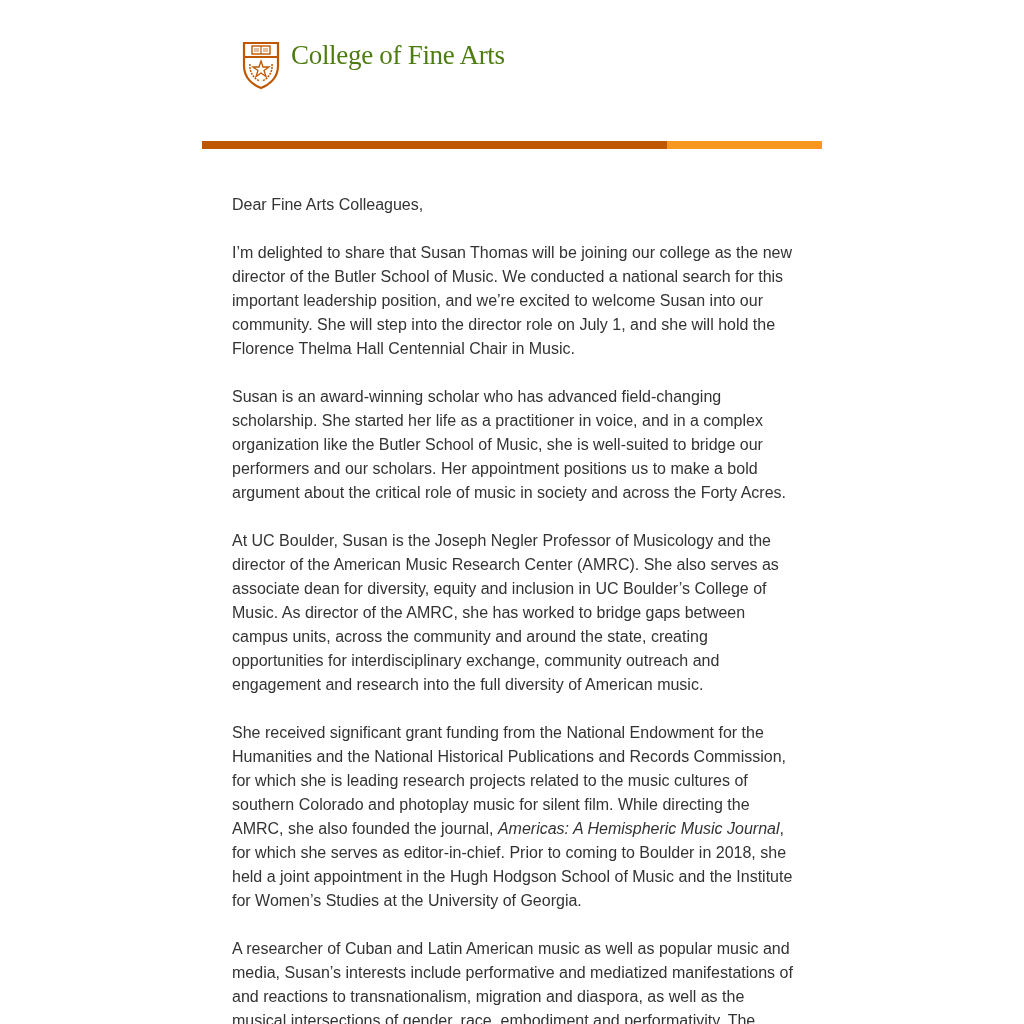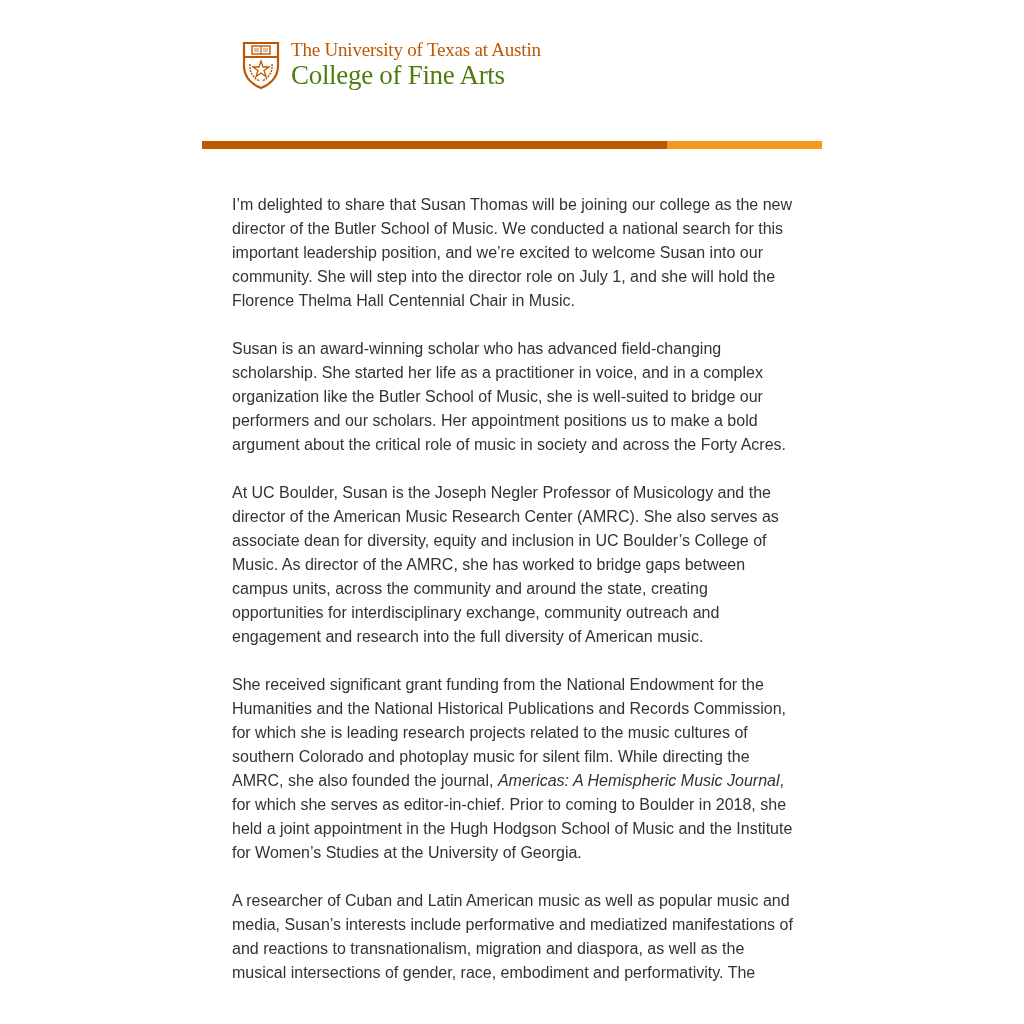--- a/index.html
+++ b/index.html
@@ -31,29 +31,29 @@
         <line x1="20" y1="6" x2="20" y2="14" stroke="#bf5700" stroke-width="1.2"></line>
         <line x1="13" y1="9" x2="18" y2="9" stroke="#bf5700" stroke-width="0.8"></line>
         <line x1="13" y1="11" x2="18" y2="11" stroke="#bf5700" stroke-width="0.8"></line>
         <line x1="22" y1="9" x2="27" y2="9" stroke="#bf5700" stroke-width="0.8"></line>
         <line x1="22" y1="11" x2="27" y2="11" stroke="#bf5700" stroke-width="0.8"></line>
         <polygon points="20,21 22,27 28,27 23,30.5 25,36.5 20,33 15,36.5 17,30.5 12,27 18,27" fill="none" stroke="#bf5700" stroke-width="1.3"></polygon>
         <path d="M9 24 C8 32 13 39 19 41" fill="none" stroke="#bf5700" stroke-width="1.5" stroke-dasharray="2 1"></path>
         <path d="M31 24 C32 32 27 39 21 41" fill="none" stroke="#bf5700" stroke-width="1.5" stroke-dasharray="2 1"></path>
       </svg>
       <div class="logo-text">
-        <span class="uni">The University of Texas at Austin</span>
         <span class="college">College of Fine Arts</span>
       </div>
     </div>
   </div>
   <div class="bar">
     <div class="dark"></div>
     <div class="light"></div>
   </div>
   <div class="body">
+    <p>Dear Fine Arts Colleagues,</p>
     <p>I’m delighted to share that Susan Thomas will be joining our college as the new director of the Butler School of Music. We conducted a national search for this important leadership position, and we’re excited to welcome Susan into our community. She will step into the director role on July 1, and she will hold the Florence Thelma Hall Centennial Chair in Music.</p>
     <p>Susan is an award-winning scholar who has advanced field-changing scholarship. She started her life as a practitioner in voice, and in a complex organization like the Butler School of Music, she is well-suited to bridge our performers and our scholars. Her appointment positions us to make a bold argument about the critical role of music in society and across the Forty Acres.</p>
     <p>At UC Boulder, Susan is the Joseph Negler Professor of Musicology and the director of the American Music Research Center (AMRC). She also serves as associate dean for diversity, equity and inclusion in UC Boulder’s College of Music. As director of the AMRC, she has worked to bridge gaps between campus units, across the community and around the state, creating opportunities for interdisciplinary exchange, community outreach and engagement and research into the full diversity of American music.</p>
     <p><span>She received significant grant funding from the National Endowment for the Humanities and the National Historical Publications and Records Commission, for which she is leading research projects related to the music cultures of southern Colorado and photoplay music for silent film. While directing the AMRC, she also founded the journal, </span><em>Americas: A Hemispheric Music Journal</em><span>, for which she serves as editor-in-chief. Prior to coming to Boulder in 2018, she held a joint appointment in the Hugh Hodgson School of Music and the Institute for Women’s Studies at the University of Georgia.</span></p>
     <p>A researcher of Cuban and Latin American music as well as popular music and media, Susan’s interests include performative and mediatized manifestations of and reactions to transnationalism, migration and diaspora, as well as the musical intersections of gender, race, embodiment and performativity. The</p>
   </div>
 </div>
 
 </body></html>

